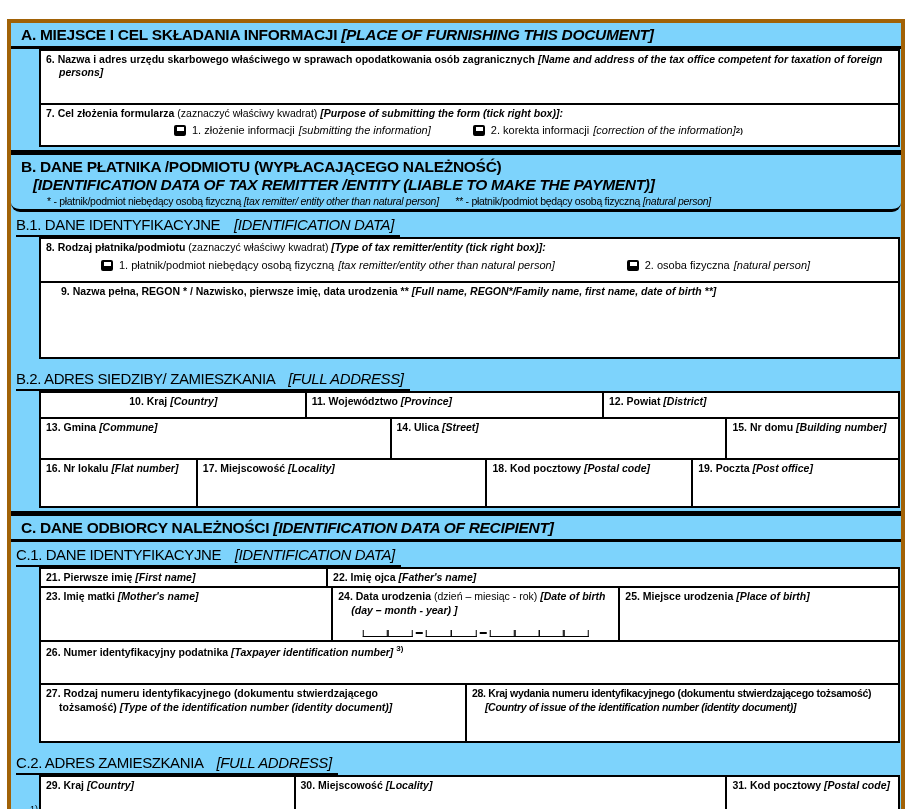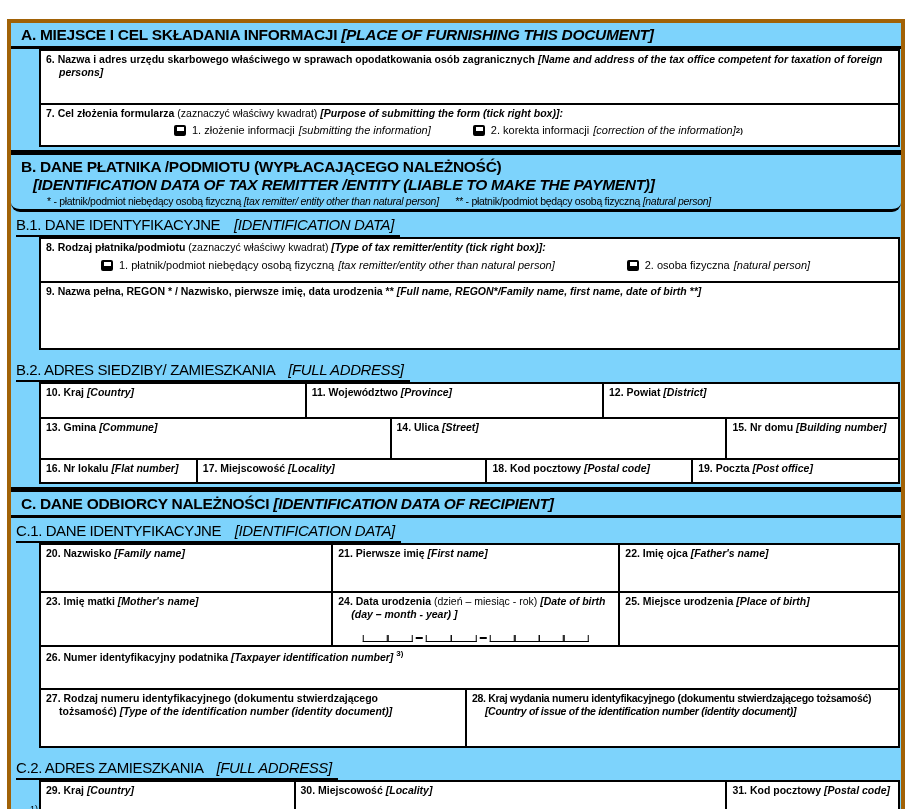--- a/index.html
+++ b/index.html
@@ -141,39 +141,39 @@
         <span class="opt">
           <span class="cb"></span>
           <span>2. osoba fizyczna</span>
           <span class="en">[natural person]</span>
         </span>
       </div>
     </div>
   </div>
 
   <div class="frow">
-    <div class="cell" style="flex:1; height:65px;">
+    <div class="cell" style="flex:1; height:74px;margin-left:15px;">
       <div class="flabel">
         <span>9. Nazwa pełna, REGON * / Nazwisko, pierwsze imię, data urodzenia **</span>
         <span class="en">[Full name, REGON*/Family name, first name, date of birth **]</span>
       </div>
     </div>
   </div>
 
   <div class="gap"></div>
 
   <div class="subh">
     <span class="uwrap">
       <span>B.2. ADRES SIEDZIBY/ ZAMIESZKANIA</span>
       <span class="en">[FULL ADDRESS]</span>
     </span>
   </div>
 
   <div class="frow first">
-    <div class="cell" style="width:31%; height:33px;">
+    <div class="cell" style="width:31%; height:24px;text-align:center;">
       <div class="flabel"><span>10. Kraj</span> <span class="en">[Country]</span></div>
     </div>
     <div class="cell" style="width:34.7%;">
       <div class="flabel"><span>11. Województwo</span> <span class="en">[Province]</span></div>
     </div>
     <div class="cell" style="flex:1;">
       <div class="flabel"><span>12. Powiat</span> <span class="en">[District]</span></div>
     </div>
   </div>
 
@@ -183,21 +183,21 @@
     </div>
     <div class="cell" style="width:39.2%;">
       <div class="flabel"><span>14. Ulica</span> <span class="en">[Street]</span></div>
     </div>
     <div class="cell" style="flex:1;">
       <div class="flabel"><span>15. Nr domu</span> <span class="en">[Building number]</span></div>
     </div>
   </div>
 
   <div class="frow">
-    <div class="cell" style="width:18.3%; height:22px;">
+    <div class="cell" style="width:18.3%; height:46px;">
       <div class="flabel"><span>16. Nr lokalu</span> <span class="en">[Flat number]</span></div>
     </div>
     <div class="cell" style="width:33.8%;">
       <div class="flabel"><span>17. Miejscowość</span> <span class="en">[Locality]</span></div>
     </div>
     <div class="cell" style="width:24%;">
       <div class="flabel"><span>18. Kod pocztowy</span> <span class="en">[Postal code]</span></div>
     </div>
     <div class="cell" style="flex:1;">
       <div class="flabel"><span>19. Poczta</span> <span class="en">[Post office]</span></div>
@@ -212,23 +212,20 @@
   </div>
 
   <div class="subh">
     <span class="uwrap">
       <span>C.1. DANE IDENTYFIKACYJNE</span>
       <span class="en">[IDENTIFICATION DATA]</span>
     </span>
   </div>
 
   <div class="frow first">
-    <div class="cell" style="width:34.1%; height:46px;">
-      <div class="flabel"><span>20. Nazwisko</span> <span class="en">[Family name]</span></div>
-    </div>
     <div class="cell" style="width:33.5%;">
       <div class="flabel"><span>21. Pierwsze imię</span> <span class="en">[First name]</span></div>
     </div>
     <div class="cell" style="flex:1;">
       <div class="flabel"><span>22. Imię ojca</span> <span class="en">[Father's name]</span></div>
     </div>
   </div>
 
   <div class="frow">
     <div class="cell" style="width:34.1%; height:52px;">

